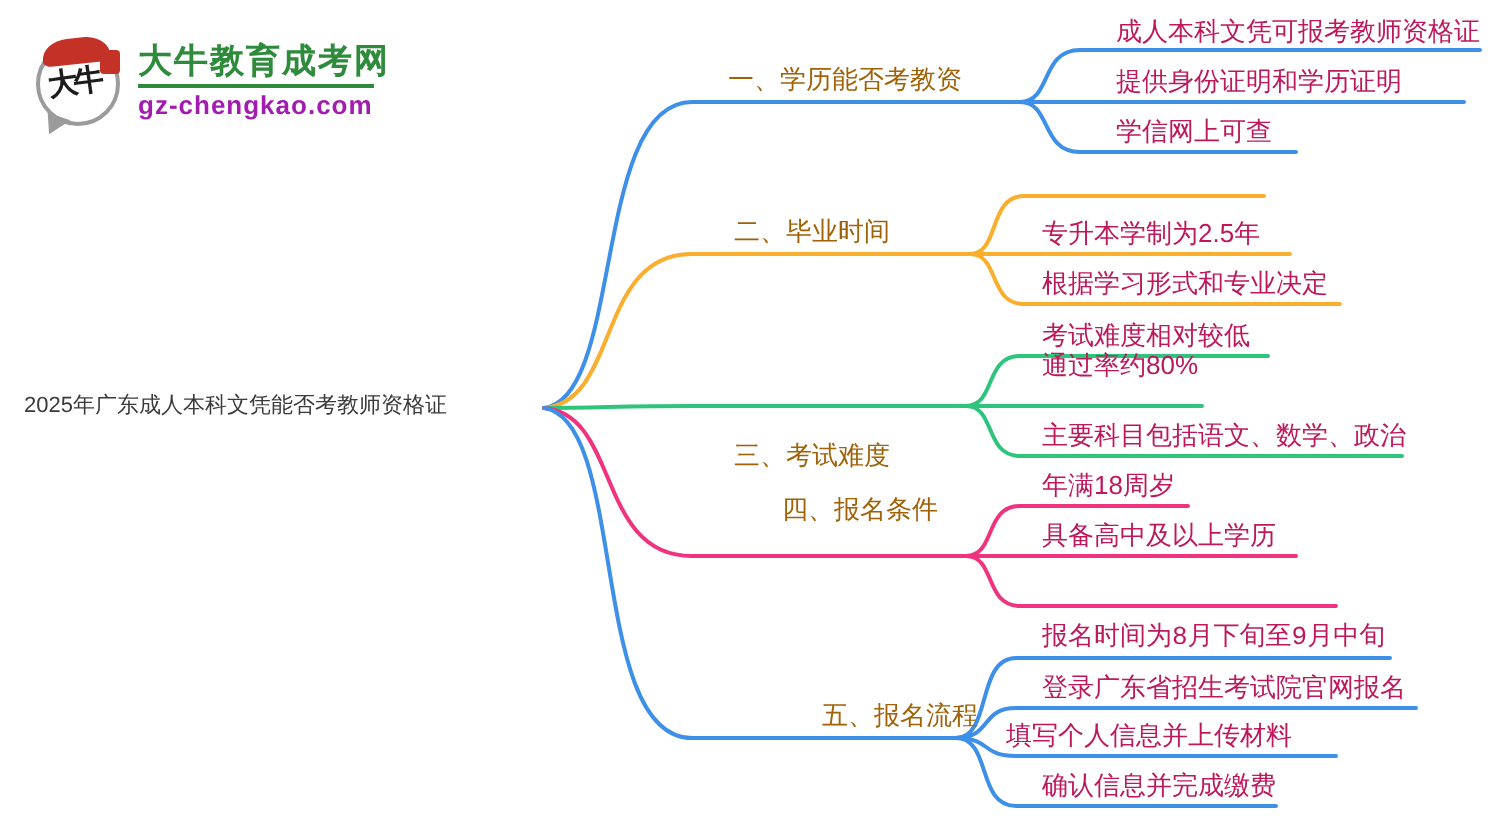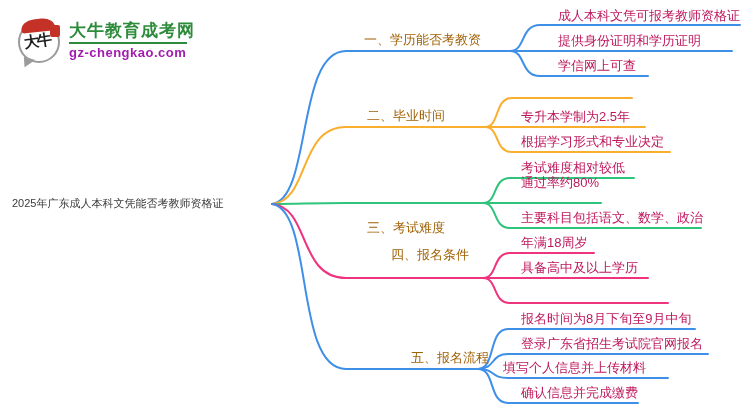--- a/index.html
+++ b/index.html
@@ -28,21 +28,21 @@
   #n-b2c2{left:521px;top:134px;}
 
   #n-b3c0{left:521px;top:160px;}
   #n-b3c1{left:521px;top:175px;}
   #n-b3c2{left:521px;top:210px;}
 
   #n-b4c0{left:521px;top:235px;}
   #n-b4c1{left:521px;top:260px;}
   #n-b4c2{left:521px;top:285px;}
 
-  #n-b5c0{left:521px;top:311px;}
+  #n-b5c0{left:521px;top:311px;font-family:Liberation Mono, monospace;}
   #n-b5c1{left:521px;top:336px;}
   #n-b5c2{left:503px;top:360px;}
   #n-b5c3{left:521px;top:385px;}
 
   
   #logo{position:absolute;left:18px;top:14px;height:52px;display:flex;align-items:center;}
   #logo-bubble{
     position:relative;width:42px;height:42px;margin-top:4px;
     border:2px solid #9b9b9b;border-radius:50%;background:#fff;box-sizing:border-box;
   }

